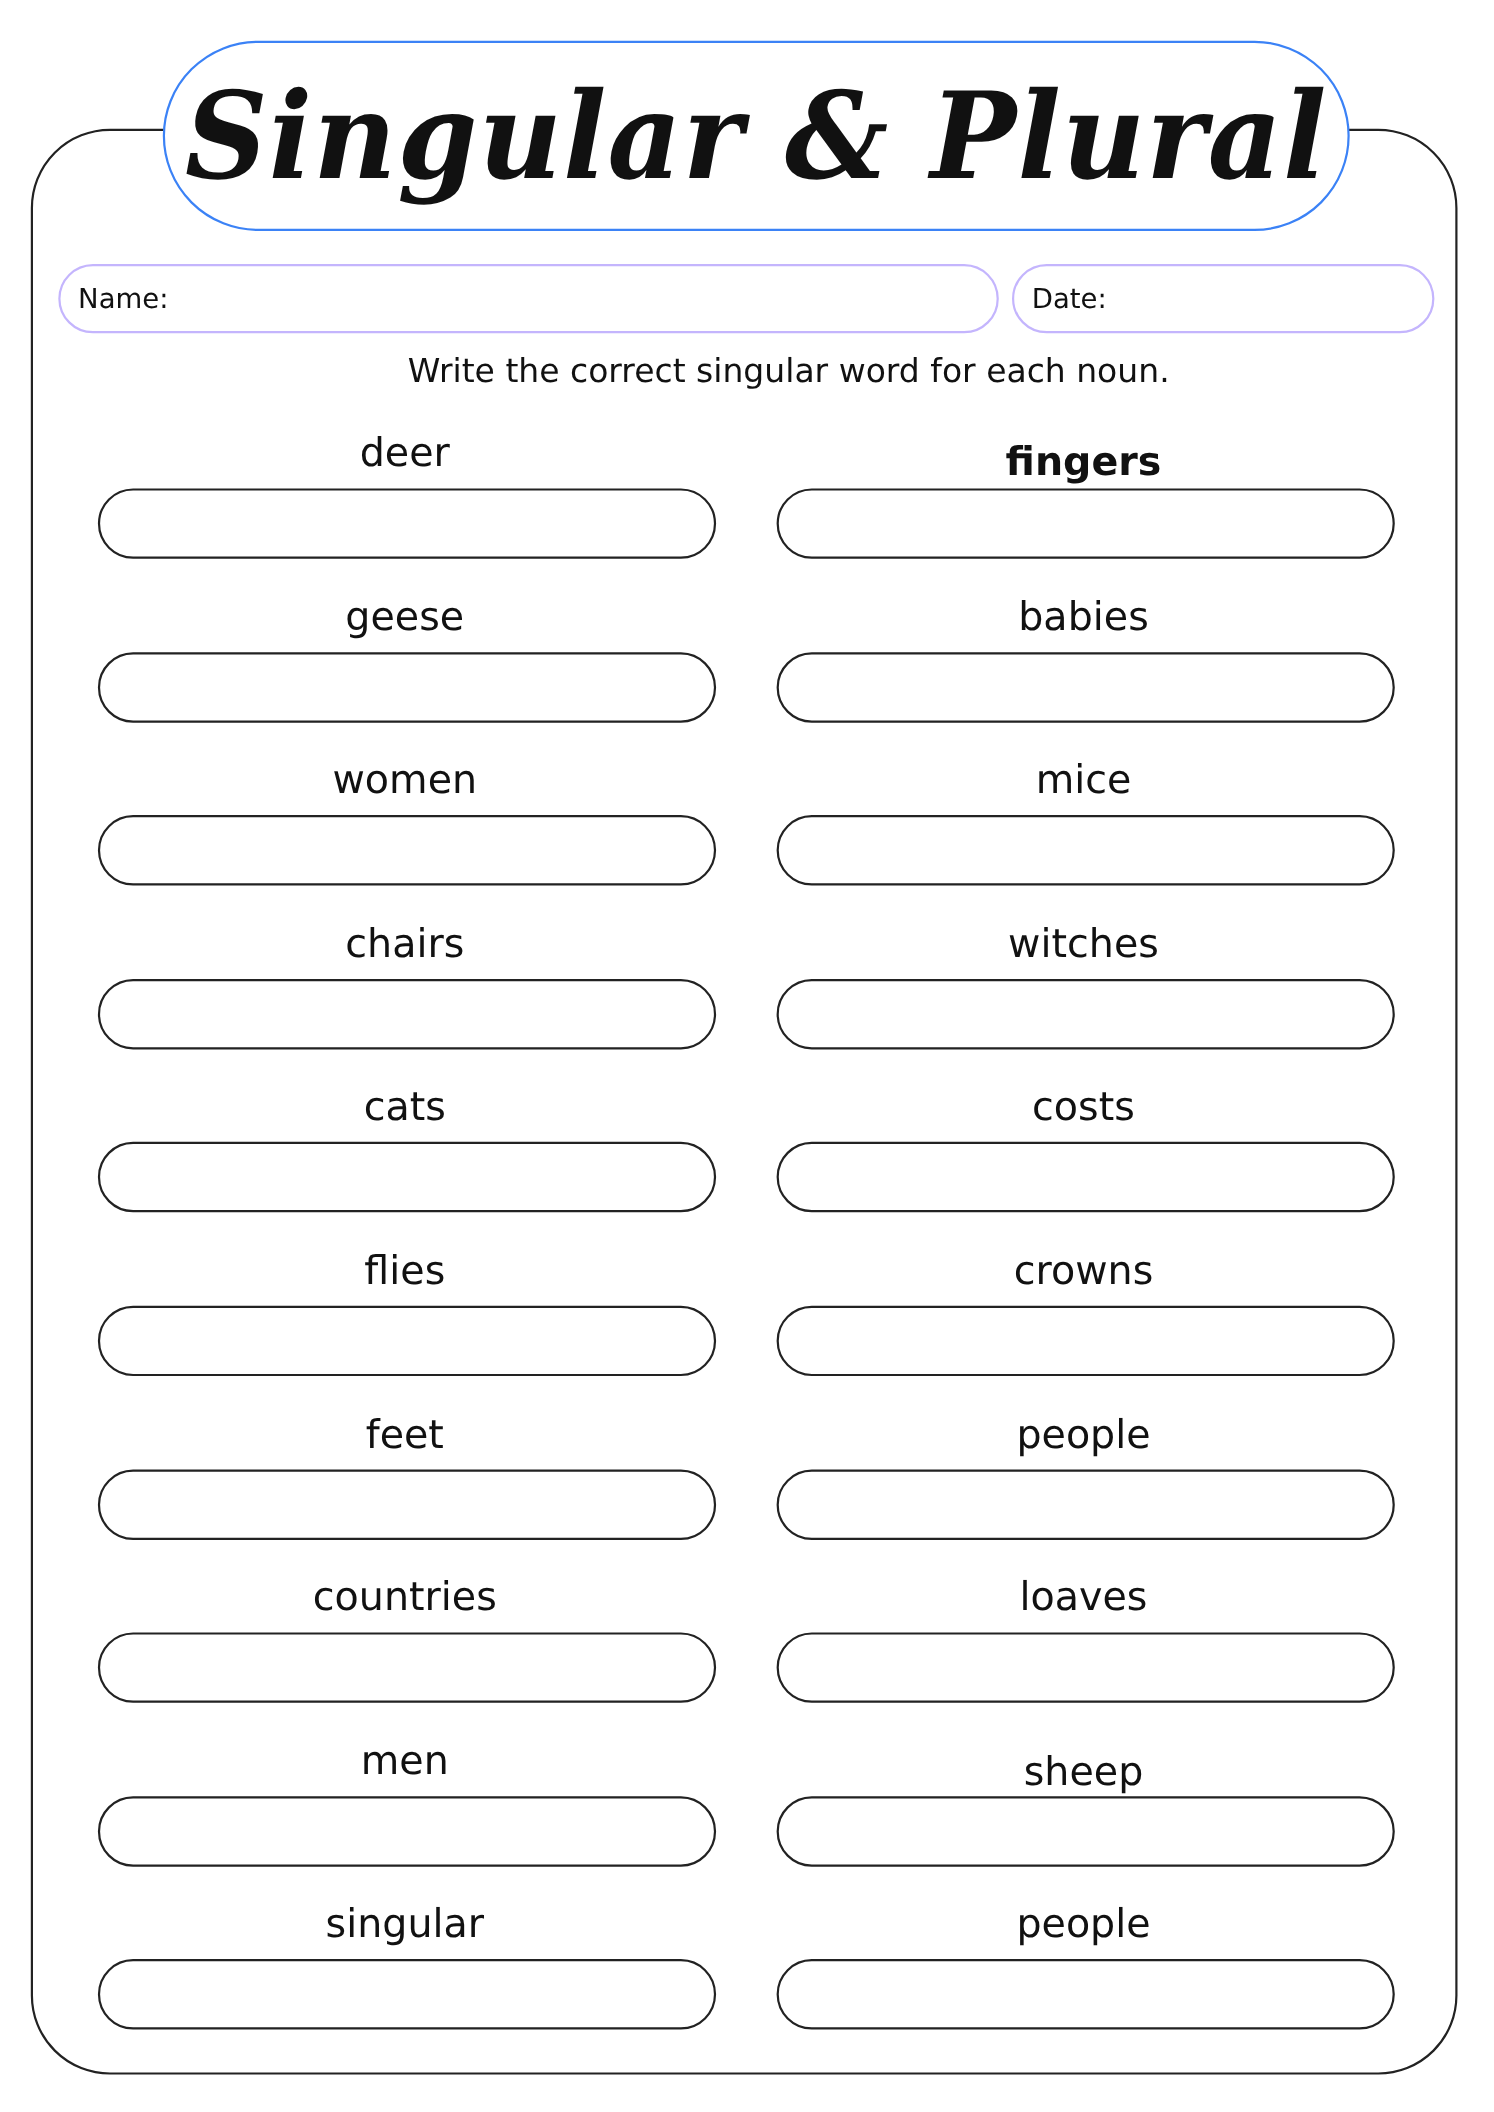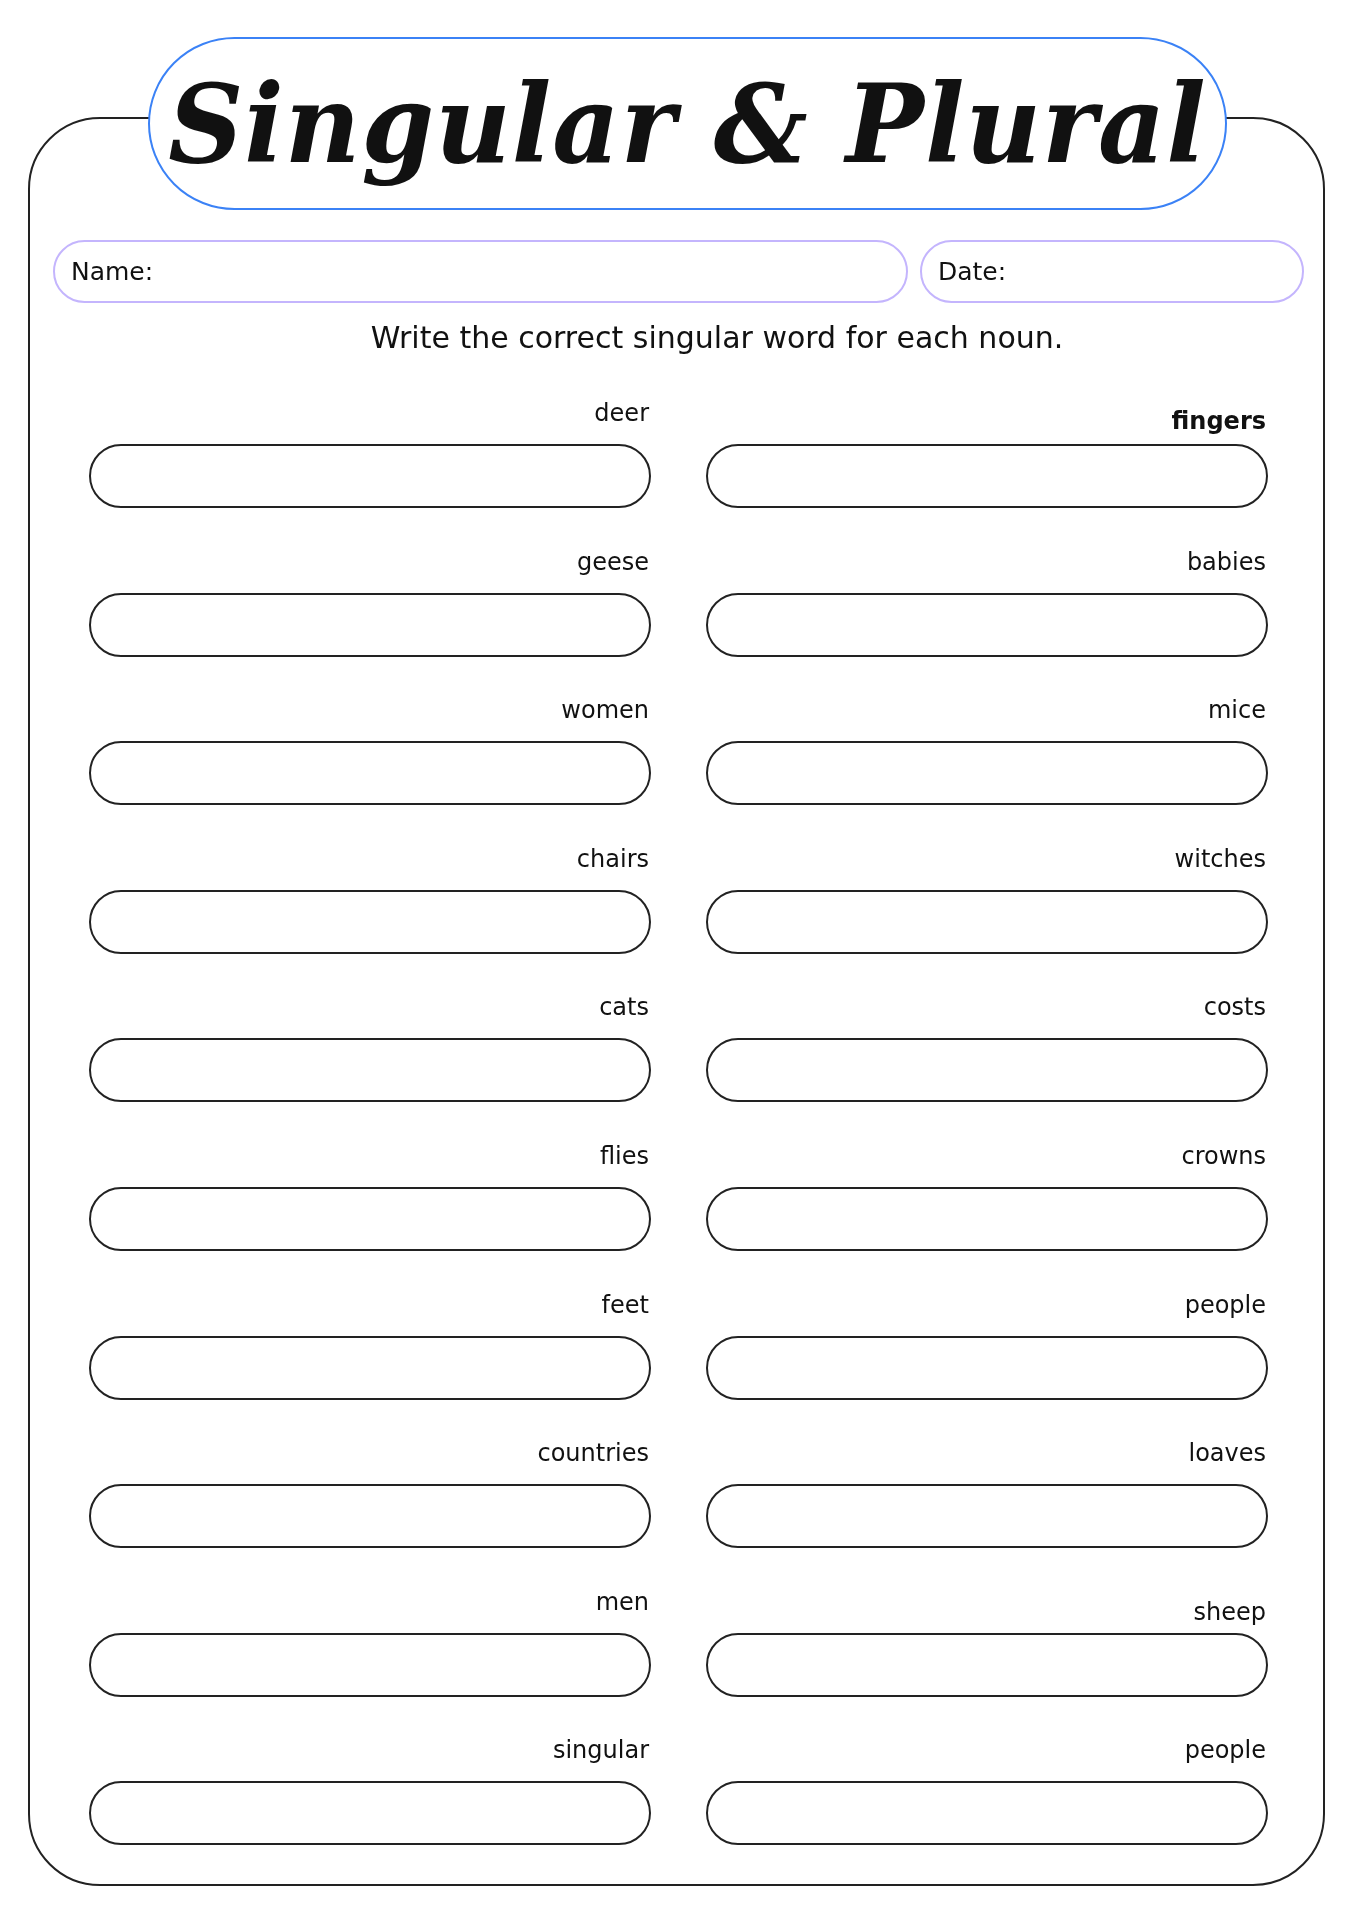--- a/index.html
+++ b/index.html
@@ -5,21 +5,21 @@
   html,body{margin:0;padding:0;background:#fff;}
   body{width:1358px;height:1920px;position:relative;overflow:hidden;font-family:"DejaVu Sans",sans-serif;color:#111;}
   .frame{position:absolute;left:28px;top:117px;width:1297px;height:1769px;border:2px solid #222;border-radius:72px;box-sizing:border-box;}
   .title-pill{position:absolute;left:148px;top:37px;width:1079px;height:173px;border:2px solid #3b82f6;border-radius:87px;background:#fff;box-sizing:border-box;display:flex;align-items:center;justify-content:center;}
   .title{font-family:"DejaVu Serif",serif;font-weight:bold;font-style:italic;font-size:104px;letter-spacing:1px;color:#111;transform:scaleY(1.05);}
   .field{position:absolute;top:240px;height:63px;border:2px solid #c4b5fd;border-radius:32px;box-sizing:border-box;background:#fff;display:flex;align-items:center;padding-left:16px;}
   .field span{font-size:25px;}
   .name-field{left:53px;width:855px;}
   .date-field{left:920px;width:384px;}
   .instruction{position:absolute;left:0;width:1358px;top:320px;text-align:center;font-size:30px;padding-left:38px;}
-  .label{position:absolute;width:562px;text-align:right;font-size:24px;line-height:42px;}
+  .label{position:absolute;width:562px;text-align:center;font-size:36px;line-height:42px;}
   .box{position:absolute;width:562px;height:64px;border:2px solid #222;border-radius:32px;box-sizing:border-box;background:#fff;}
 </style>
 </head>
 <body>
 
 <div class="frame"></div>
 
 <div class="title-pill">
   <div class="title">Singular &amp; Plural</div>
 </div>

